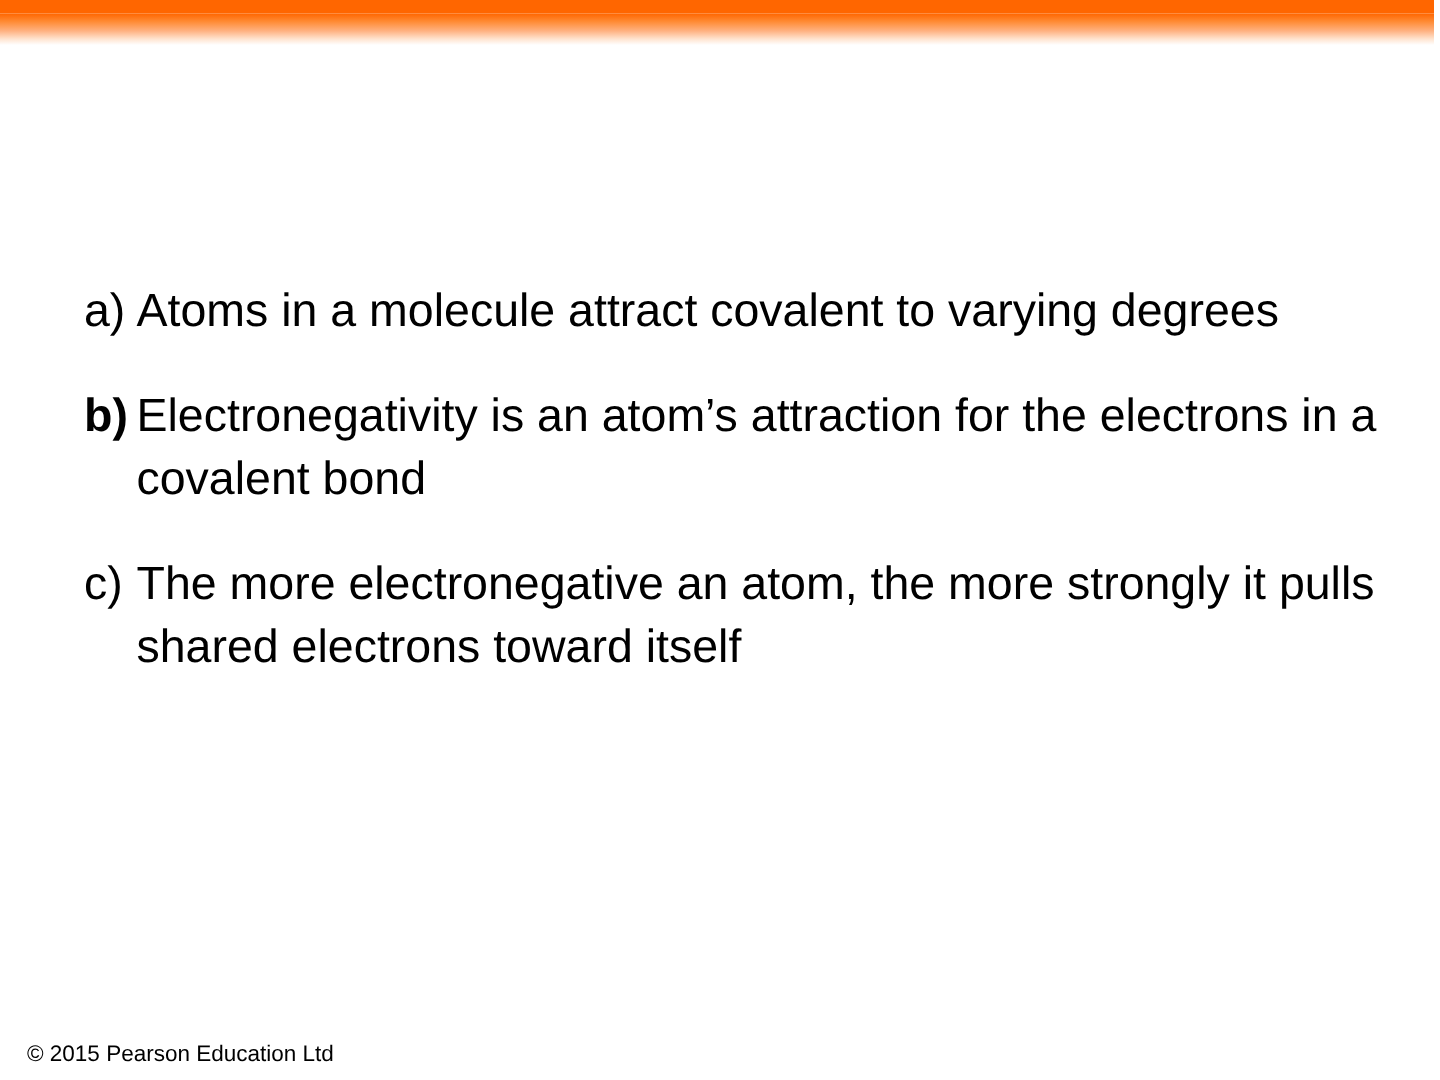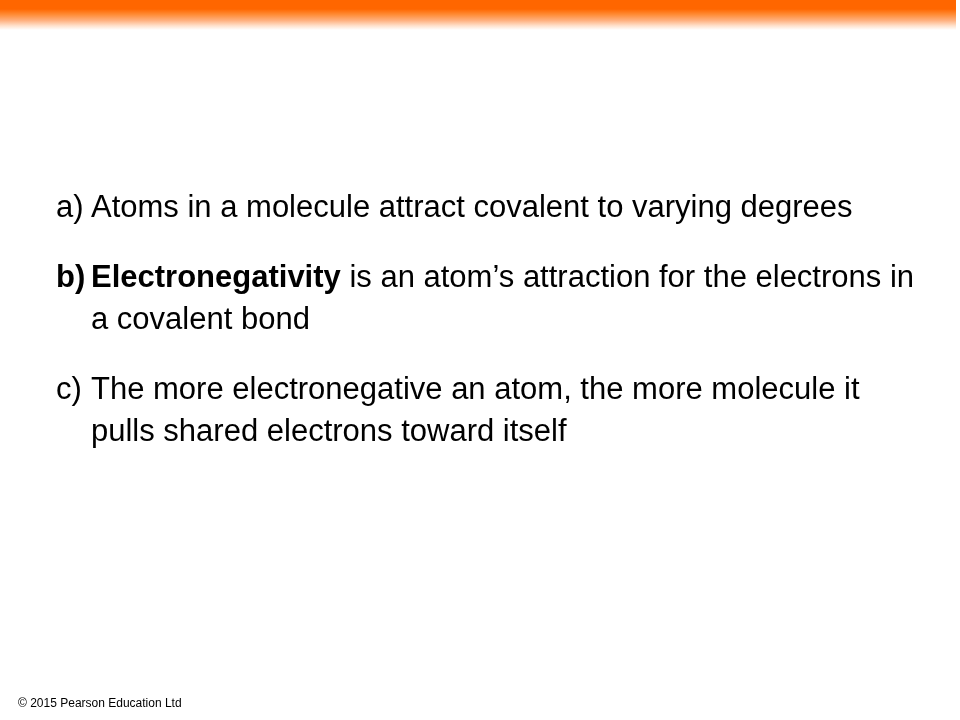--- a/index.html
+++ b/index.html
@@ -77,30 +77,30 @@
   }
   .bullet .marker.bold {
     font-weight: bold;
   }
 
   .bullet .text {
     flex: 1 1 auto;
   }
 
   .bullet .text .lead-bold {
-    font-weight: bold;
+    font-weight: normal;
     text-align: center;
   }
 
   
   .footer {
     position: absolute;
     left: 18px;
     top: 696px;
-    font-size: 12px;
+    font-size: 15px;
     line-height: 14px;
     color: #000000;
     white-space: nowrap;
   }
 </style>
 </head>
 <body>
 
 <div class="slide">
 
@@ -116,20 +116,20 @@
       <span class="text"><span class="lead-bold"></span><span>Atoms in a molecule attract covalent to varying degrees</span></span>
     </div>
 
     <div class="bullet">
       <span class="marker bold">b)</span>
       <span class="text"><span class="lead-bold">Electronegativity</span><span> is an atom’s attraction for the electrons in a covalent bond</span></span>
     </div>
 
     <div class="bullet">
       <span class="marker">c)</span>
-      <span class="text"><span class="lead-bold"></span><span>The more electronegative an atom, the more molecule it pulls shared electrons toward itself</span></span>
+      <span class="text"><span class="lead-bold"></span><span>The more electronegative an atom, the more strongly it pulls shared electrons toward itself</span></span>
     </div>
 
   </div>
 
   <div class="footer">© 2015 Pearson Education Ltd</div>
 
 </div>
 
 </body></html>

